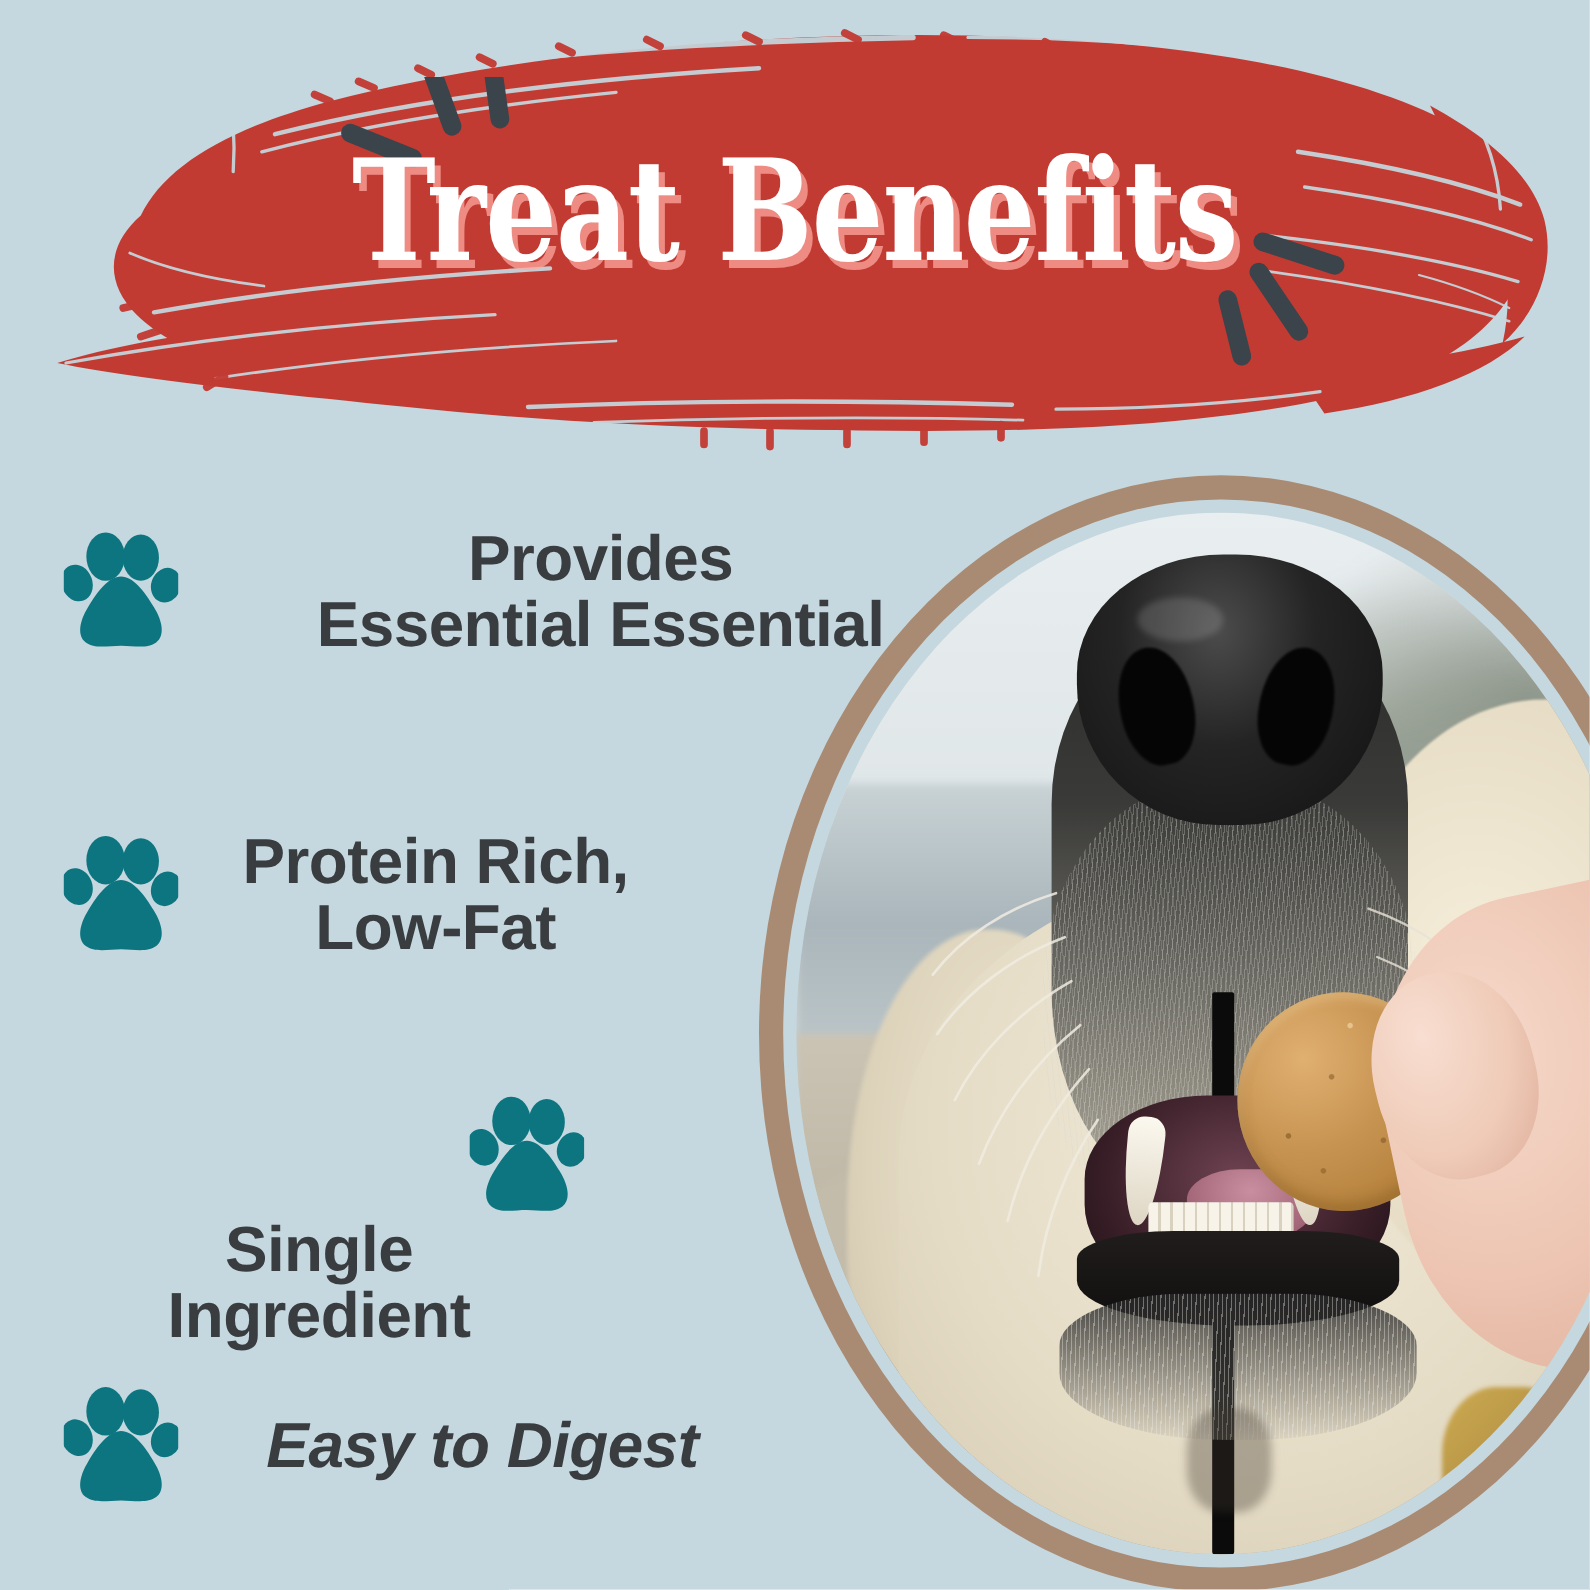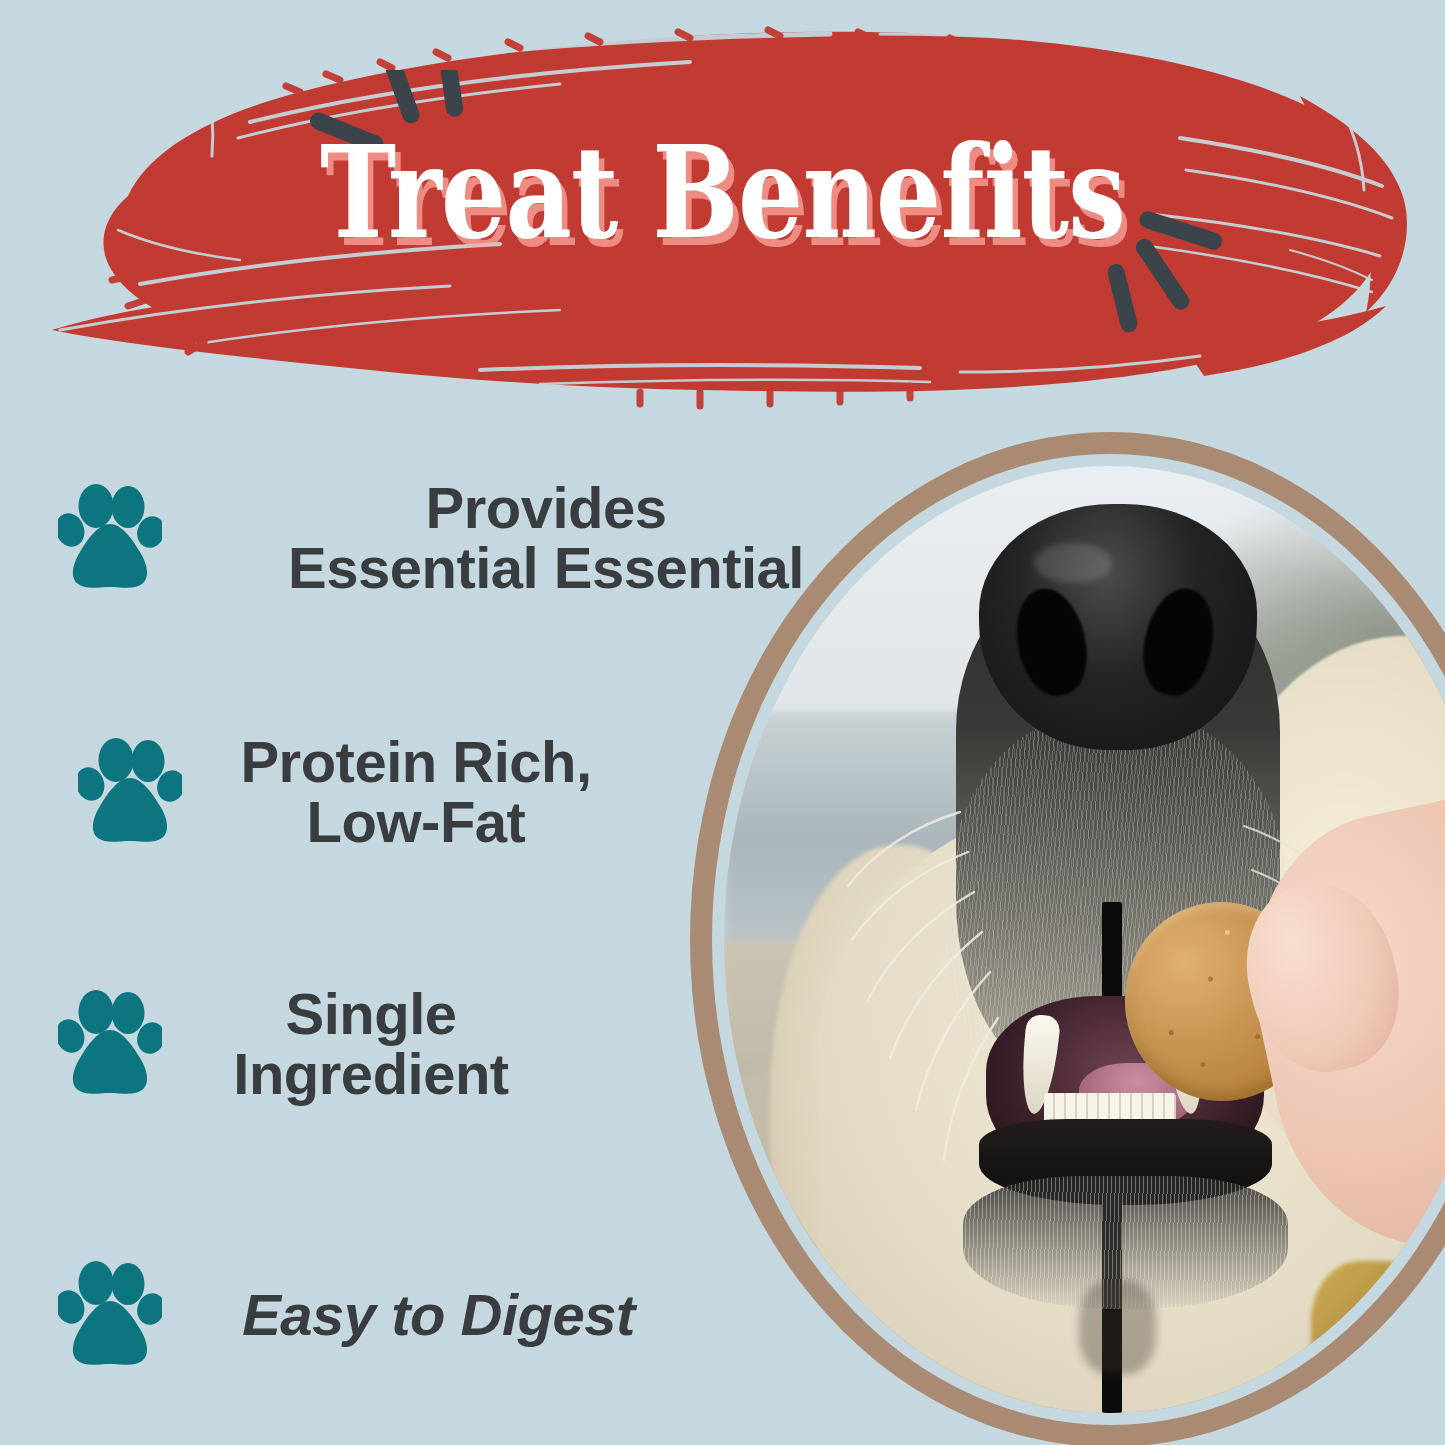--- a/index.html
+++ b/index.html
@@ -92,23 +92,23 @@
     line-height: 1.04;
     letter-spacing: -0.5px;
     white-space: pre-line;
     padding-right: 40px;
     padding-left: 10px;
   }
 
   
   #benefit-row-0 { top: 38px; }
   #benefit-row-0 .benefit-label { padding-right: 30px; padding-left: 60px; }
-  #benefit-row-1 { top: 292px; margin-left: 20px; }
+  #benefit-row-1 { top: 314px; }
   #benefit-row-1 .benefit-label { padding-right: 280px; padding-left: 10px; }
-  #benefit-row-2 { top: 544px; }
+  #benefit-row-2 { top: 556px; flex-direction: column; }
   #benefit-row-2 .benefit-label { padding-right: 330px; padding-left: 10px; }
   #benefit-row-3 { top: 820px; }
   #benefit-row-3 .benefit-label { padding-right: 195px; padding-left: 10px; font-style: italic; }
 
   
   #photo-frame {
     position: absolute;
     left: 690px;
     top: 432px;
     width: 840px;

